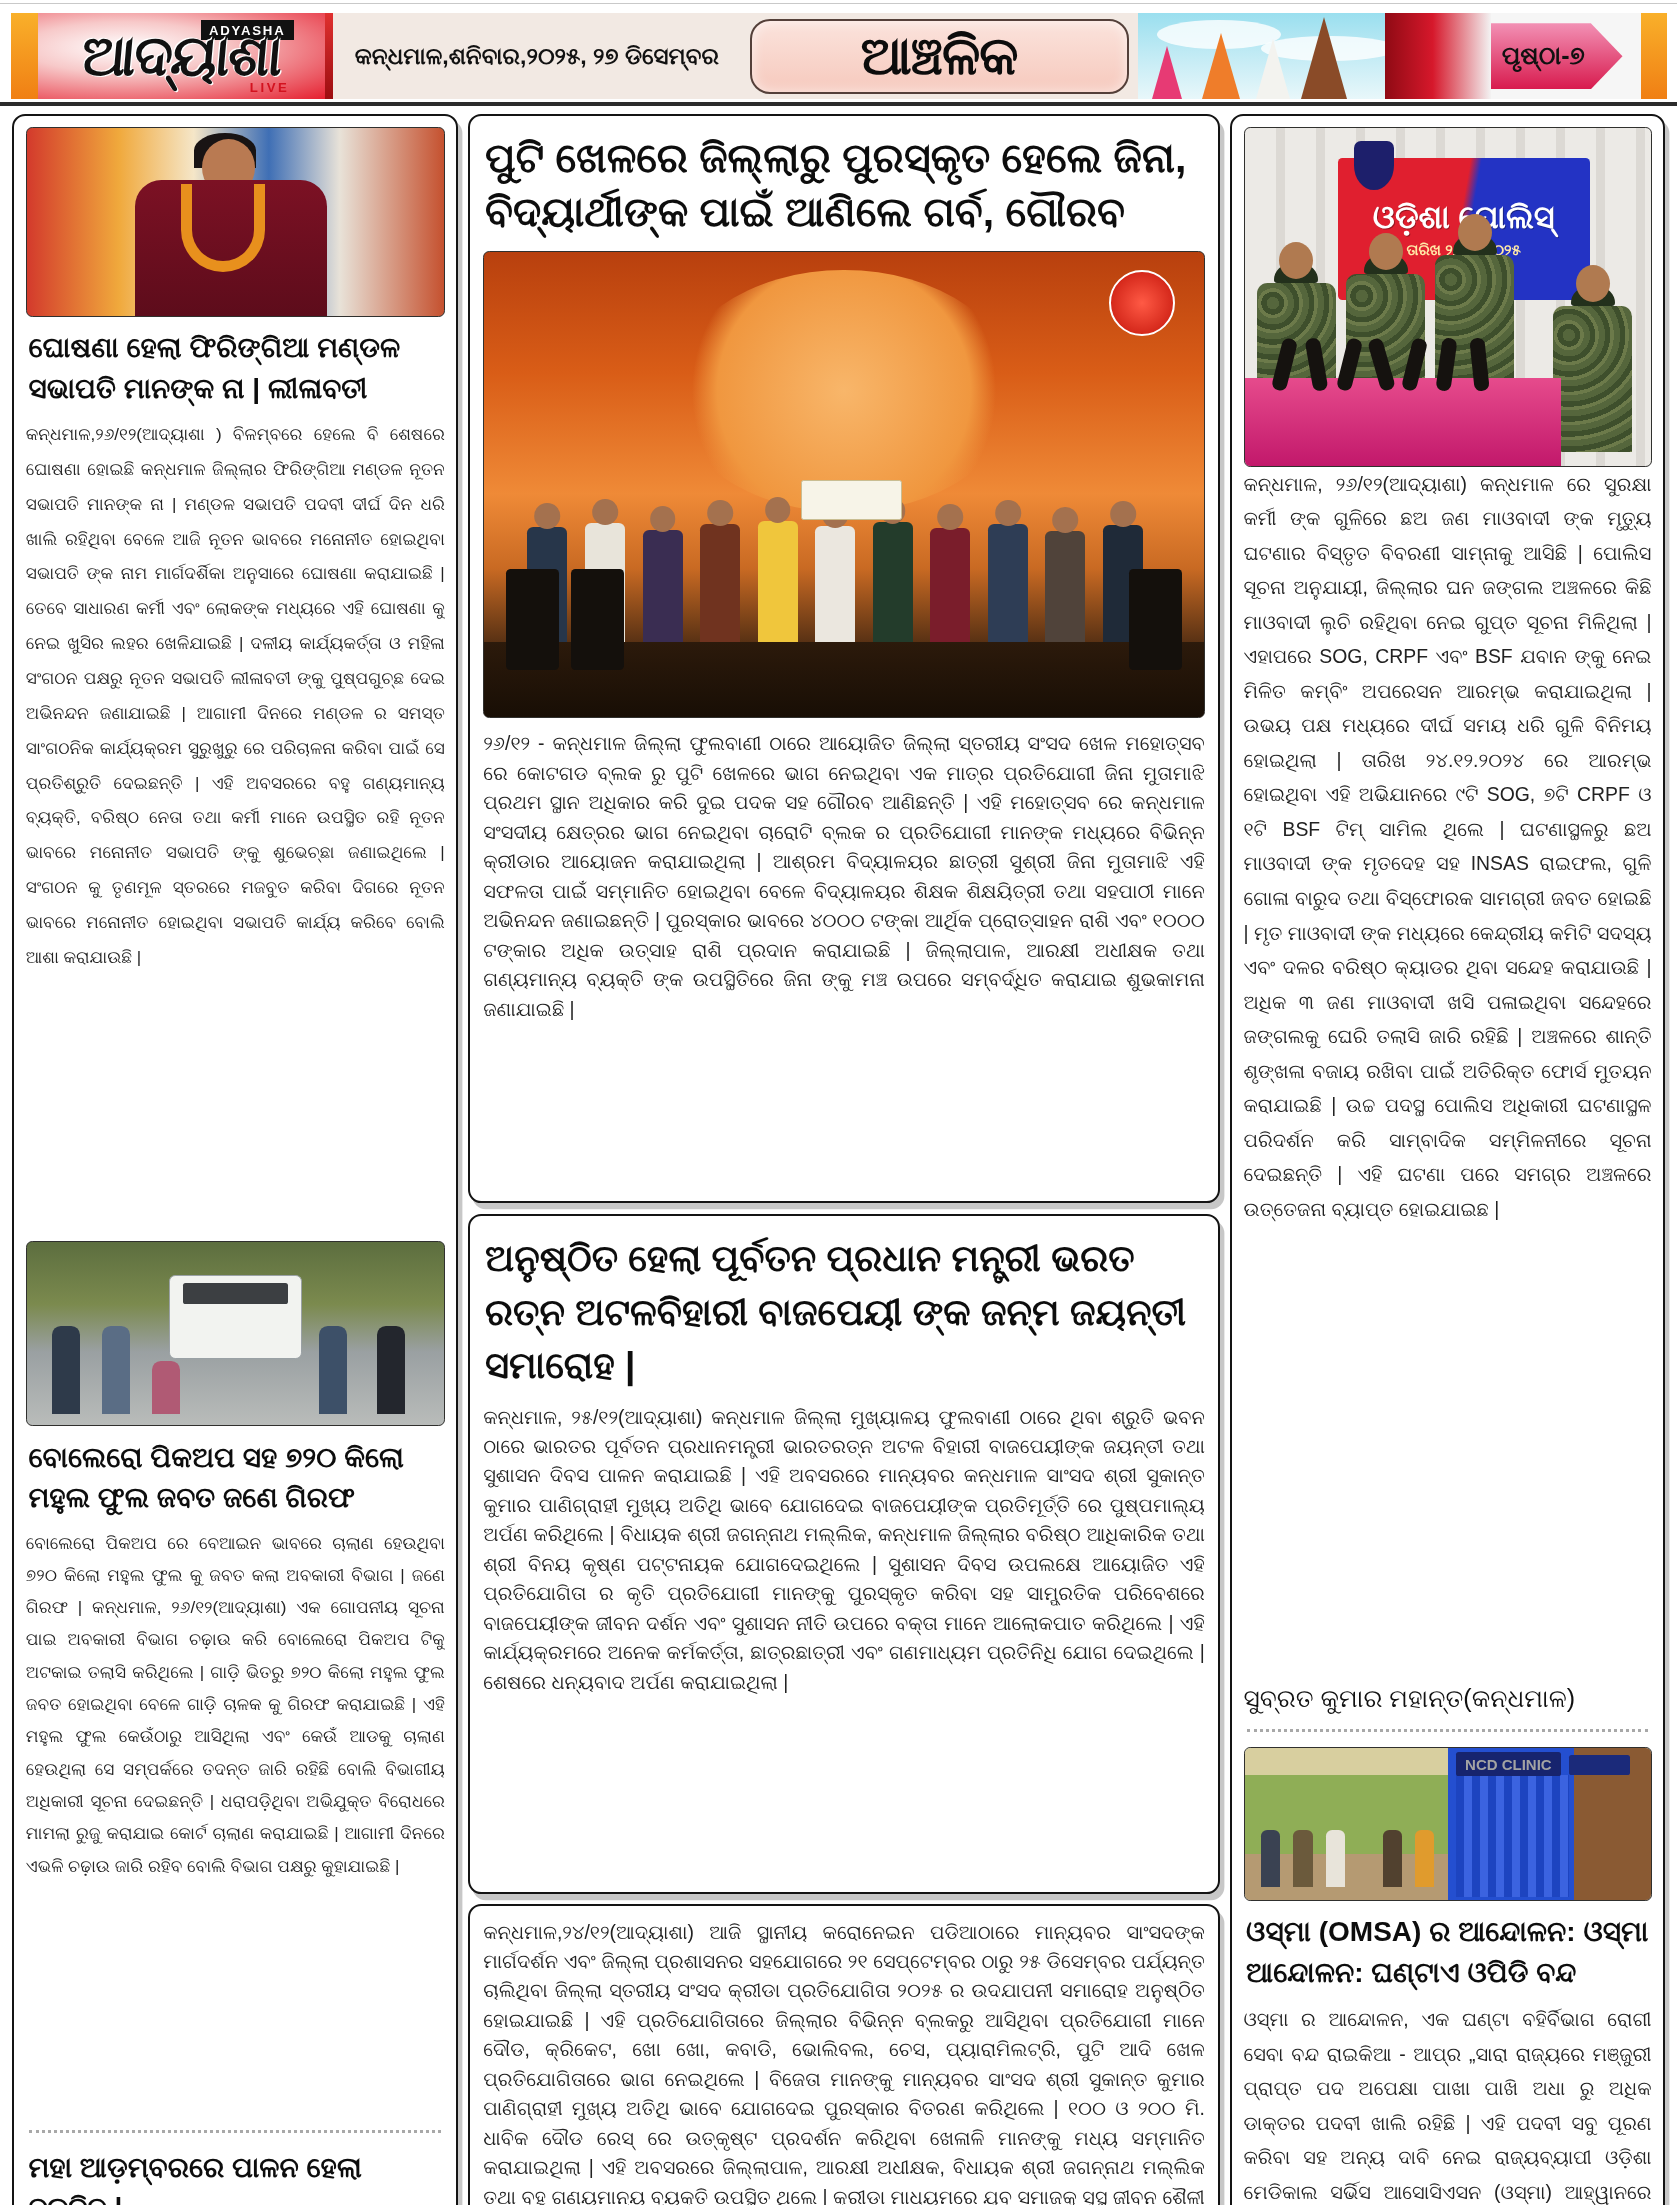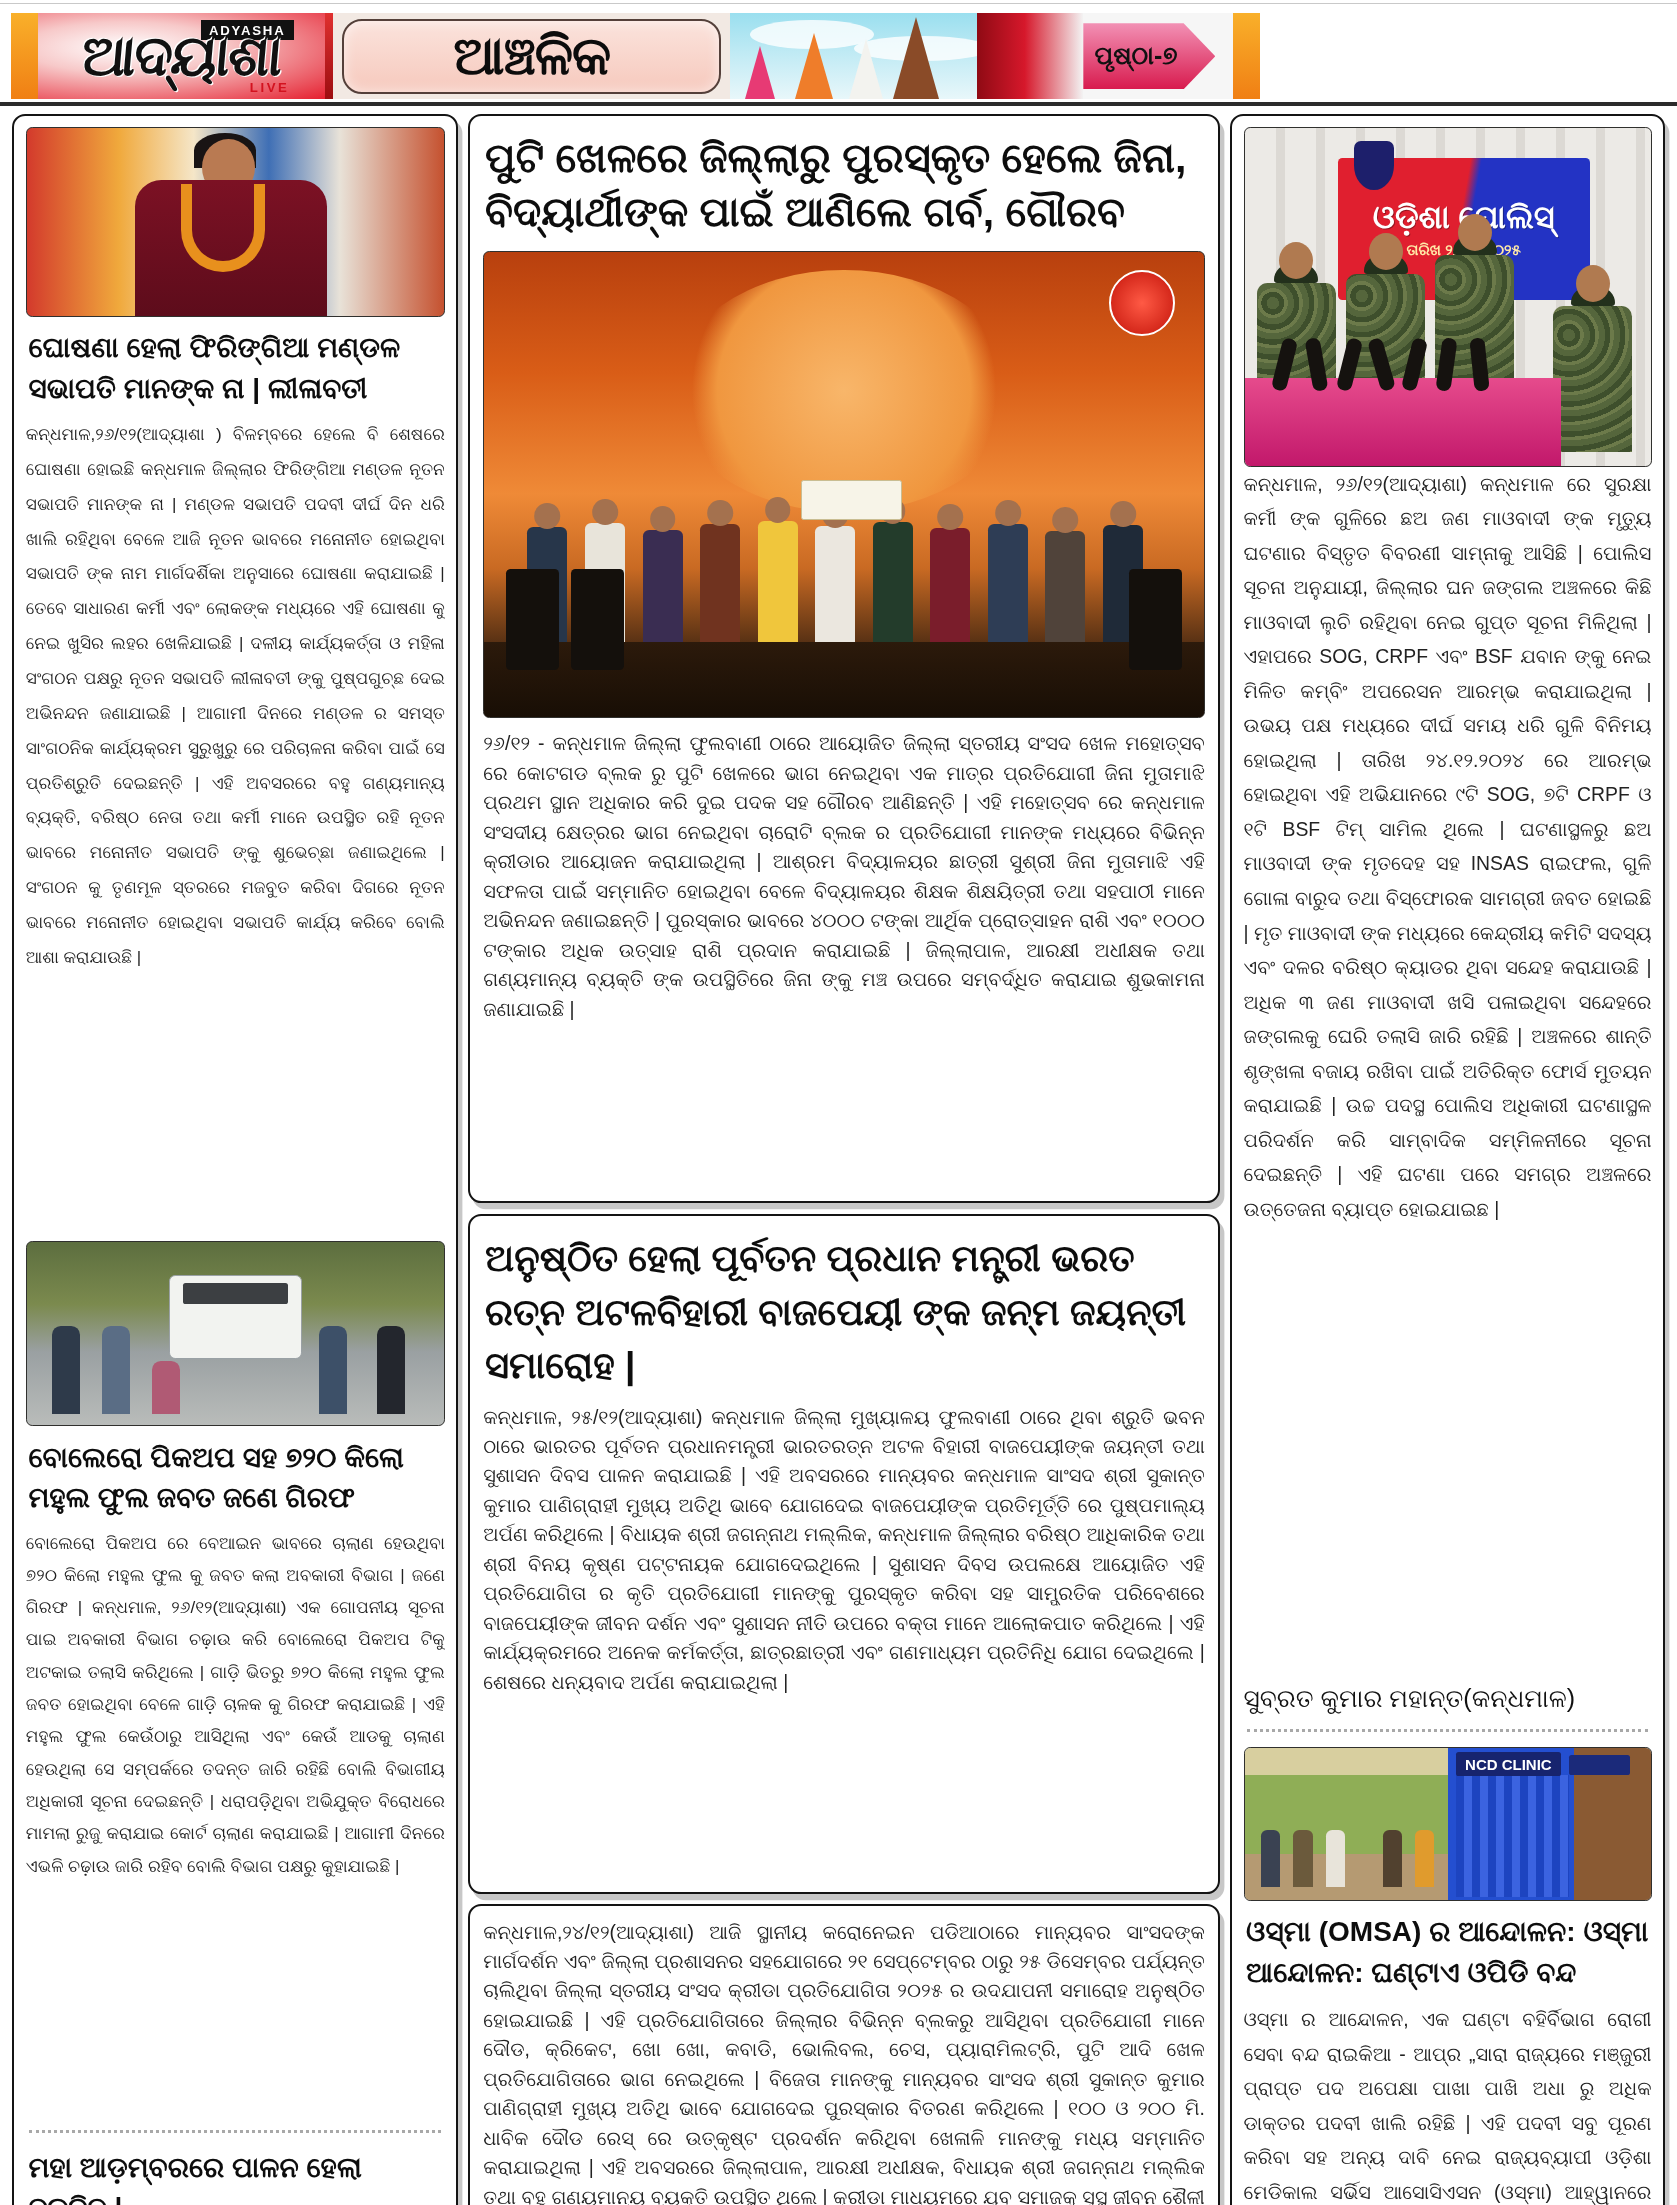--- a/index.html
+++ b/index.html
@@ -91,38 +91,41 @@
   .officer{position:absolute;width:79px;border-radius:10.6px 10.6px 0 0;background:
      repeating-radial-gradient(circle at 20% 20%,#55663c 0 6.2px,#3e4f2c 6.2px 11.5px,#6c7a4a 11.5px 15px)}
   .officer .cap{position:absolute;top:-19.4px;left:50%;transform:translateX(-50%);width:44px;height:19.4px;border-radius:17.6px 17.6px 3.5px 3.5px;background:#23301c}
   .officer .face{position:absolute;top:-41px;left:50%;transform:translateX(-50%);width:34px;height:37px;border-radius:50%;background:#b07a50}
 
   
   .photo-clinic{height:154px;background:#cfd4cc}
   .clinic-left{position:absolute;left:0;top:0;width:50%;height:100%;background:linear-gradient(180deg,#d8cf9f 0 18%,#8fae56 18% 70%,#b59a72 70% 100%)}
   .clinic-right{position:absolute;left:50%;top:0;width:50%;height:100%;background:linear-gradient(90deg,#244fd0 0 62%,#8a5a33 62% 100%)}
   .curtain{position:absolute;left:52%;top:18%;width:28%;height:80%;background:repeating-linear-gradient(90deg,#1d44c0 0 8px,#3b63e0 8px 16px)}
-  .ncd-sign{position:absolute;left:52%;top:3%;width:26%;height:16%;background:#17246e;color:#ffffff;display:flex;align-items:center;justify-content:center;font-weight:800;font-size:15px;border-radius:2.6px}
+  .ncd-sign{position:absolute;left:52%;top:3%;width:26%;height:16%;background:#17246e;color:#a3a3a3;display:flex;align-items:center;justify-content:center;font-weight:800;font-size:15px;border-radius:2.6px}
   .ncd-sign2{position:absolute;left:80%;top:5%;width:15%;height:13%;background:#1b2a7a;border-radius:2.6px}
   .villager{position:absolute;bottom:8%;width:19.4px;height:57px;background:#3a4252;border-radius:6.2px 6.2px 0 0}
 </style>
 </head>
 <body>
 
 <div class="page">
   <div class="topline"></div>
 
   <div class="masthead">
     <div class="h-edge"></div>
     <div class="h-logo">
       <div class="logo-sub">ADYASHA</div>
       <div class="logo-text">ଆଦ୍ୟାଶା</div>
       <div class="logo-live">LIVE</div>
     </div>
     <div class="h-redbar"></div>
+    <div class="h-date">
+      <div class="dateline">କନ୍ଧମାଳ,ଶନିବାର,୨୦୨୫, ୨୭ ଡିସେମ୍ବର</div>
+    </div>
     <div class="h-titlezone">
       <div class="title-box">
         <div class="title">ଆଞ୍ଚଳିକ</div>
       </div>
     </div>
     <div class="h-temple">
       <div class="cloud ph-abs" style="left:8%;top:8%;width:50%;height:34%"></div>
       <div class="cloud ph-abs" style="left:50%;top:26%;width:55%;height:30%"></div>
       <div class="spire tri" style="left:6%;border-width:0 15px 53px 15px;border-color:transparent transparent #e73a74 transparent"></div>
       <div class="spire tri" style="left:26%;border-width:0 19.4px 66px 19.4px;border-color:transparent transparent #ef7d2a transparent"></div>

